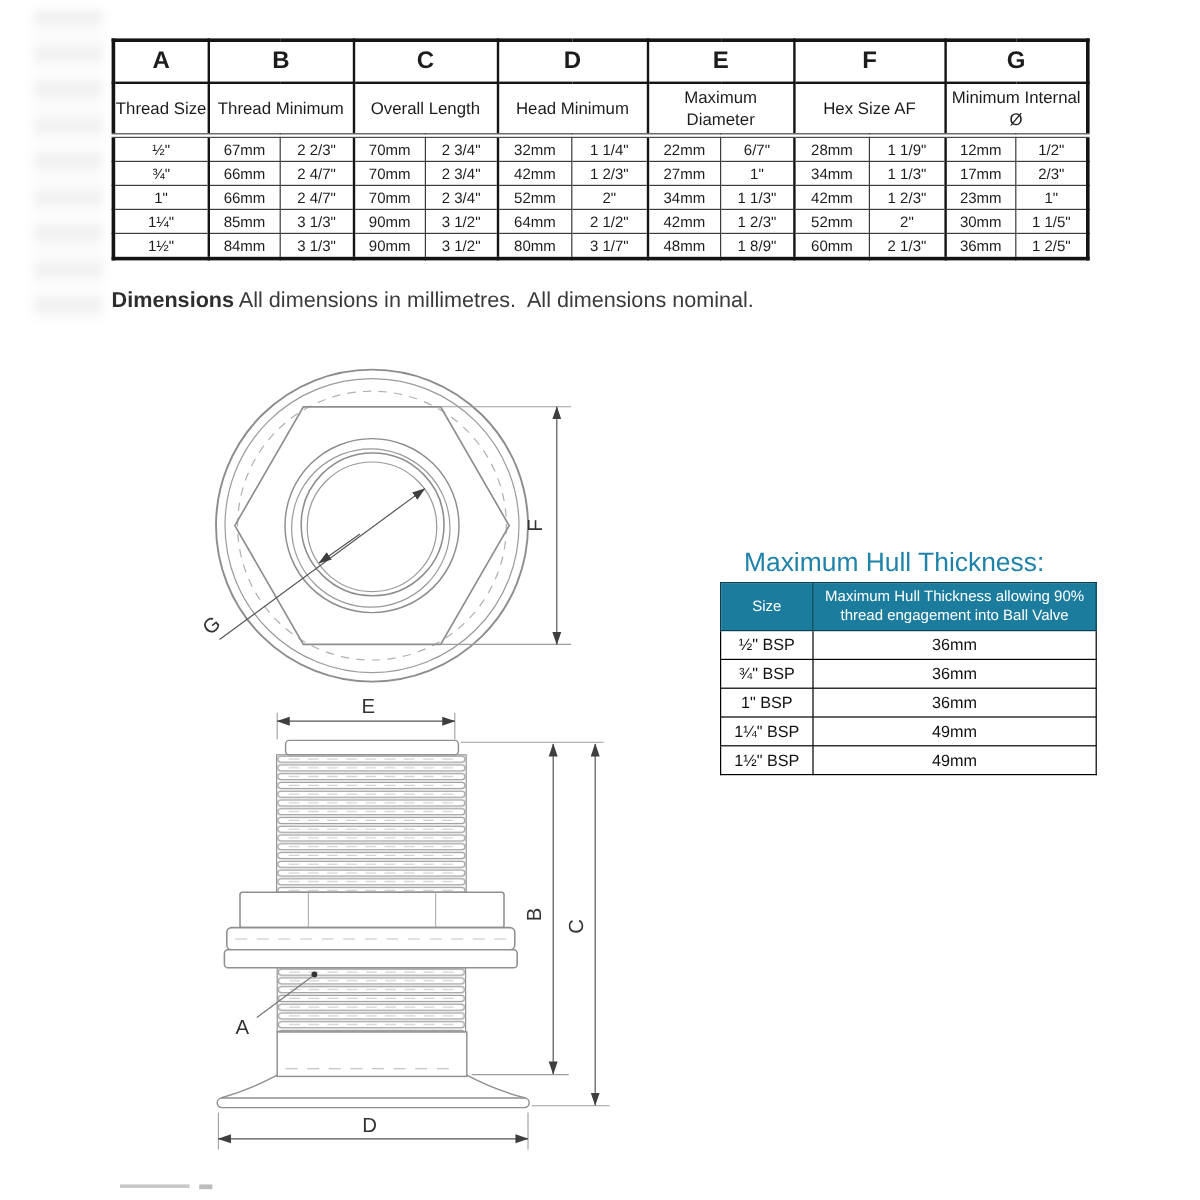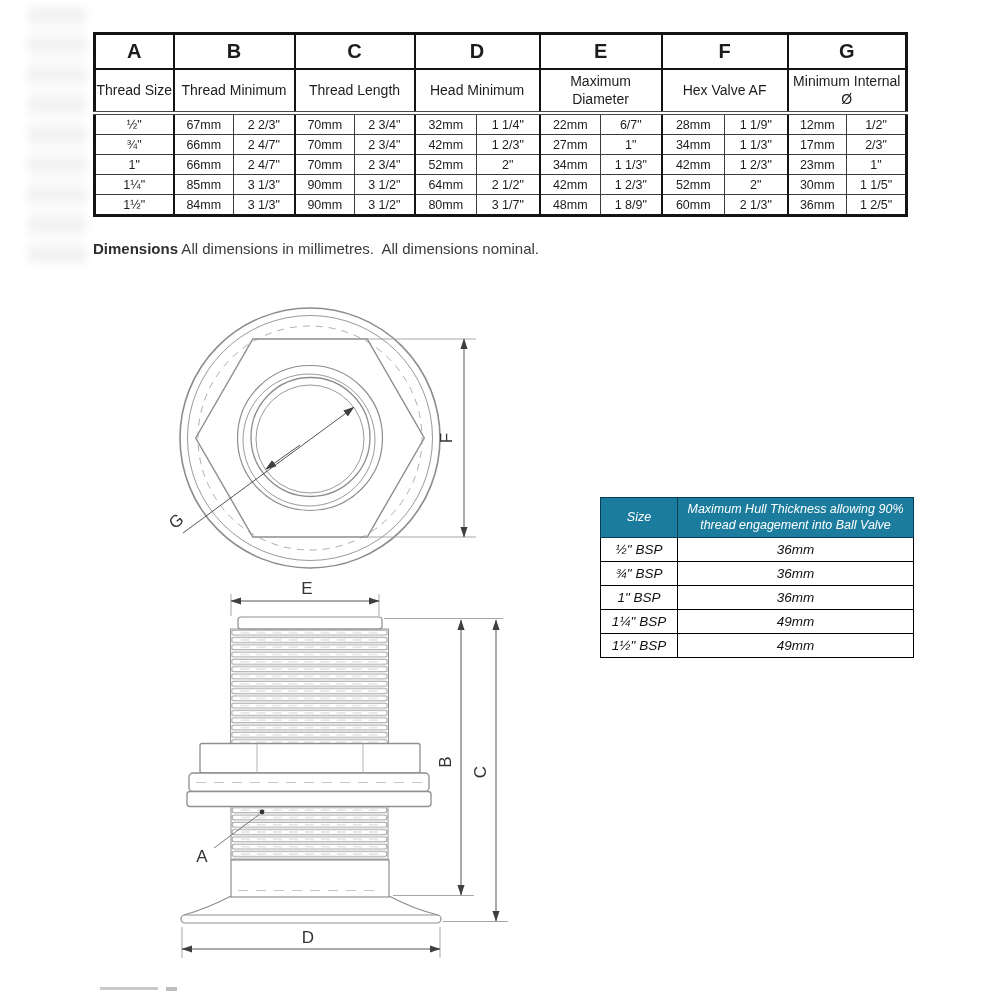--- a/index.html
+++ b/index.html
@@ -20,27 +20,27 @@
     font-family:"Liberation Sans",sans-serif;color:#1c1c1c;overflow:hidden;}
   tr.letters th{font-size:20px;font-weight:bold;height:33px;border-bottom:2px solid #141414;}
   tr.subs th{font-size:14px;font-weight:normal;height:41px;line-height:1.25;
     border-bottom:4px double #4a4a4a;}
   tr.drow td{font-size:12.5px;height:19px;border-bottom:1px solid #3c3c3c;}
   tr.drow:last-child td{border-bottom:none;}
   .gR{border-right:2.2px solid #141414;}
   .sR{border-right:1px solid #3c3c3c;margin-top:24px;}
 
   
-  .note{position:absolute;left:93px;top:240px;font-size:15px;color:#3a3a3a;white-space:pre-wrap;text-align:right;}
+  .note{position:absolute;left:93px;top:240px;font-size:18px;color:#3a3a3a;white-space:pre-wrap;text-align:right;}
   .note b{color:#2e2e2e;}
 
   
   .hull-title{position:absolute;left:620px;top:456px;font-size:22px;color:#1f82a8;}
-  table.hull{position:absolute;left:600px;top:497px;width:313px;border-collapse:collapse;
-    table-layout:fixed;border:1.6px solid #000;font-style:italic;}
+  table.hull{position:absolute;left:600px;top:485px;width:313px;border-collapse:collapse;
+    table-layout:fixed;border:1.6px solid #000;}
   table.hull th{background:#1c7c9e;color:#fff;font-weight:normal;font-size:12.5px;
     line-height:1.3;padding:3px 4px;text-align:center;border:1.2px solid #083f52;height:30px;}
   table.hull td{font-size:13.5px;color:#111;text-align:center;height:23px;
     border:1px solid #000;padding:0;}
 
   
   svg.draw{position:absolute;left:0;top:280px;}
   .dimtxt{font-family:"Liberation Sans",sans-serif;font-size:17px;fill:#333;}
 </style>
 </head>
@@ -73,24 +73,24 @@
     <th class="gR" colspan="2">B</th>
     <th class="gR" colspan="2">C</th>
     <th class="gR" colspan="2">D</th>
     <th class="gR" colspan="2">E</th>
     <th class="gR" colspan="2">F</th>
     <th colspan="2">G</th>
   </tr>
   <tr class="subs">
     <th class="gR">Thread Size</th>
     <th class="gR" colspan="2">Thread Minimum</th>
-    <th class="gR" colspan="2">Thread Length</th>
+    <th class="gR" colspan="2">Overall Length</th>
     <th class="gR" colspan="2">Head Minimum</th>
     <th class="gR" colspan="2">Maximum Diameter</th>
-    <th class="gR" colspan="2">Hex Valve AF</th>
+    <th class="gR" colspan="2">Hex Size AF</th>
     <th colspan="2">Minimum Internal Ø</th>
   </tr>
   <tr class="drow">
     <td class="gR">½"</td>
     <td class="sR">67mm</td>
     <td class="gR">2 2/3"</td>
     <td class="sR">70mm</td>
     <td class="gR">2 3/4"</td>
     <td class="sR">32mm</td>
     <td class="gR">1 1/4"</td>
@@ -236,20 +236,21 @@
     <line x1="393" y1="895.5" x2="474" y2="895.5" stroke="#9d9d9d" stroke-width="0.9"></line>
     <line x1="461" y1="620" x2="461" y2="895" stroke="#555" stroke-width="1" marker-start="url(#arr)" marker-end="url(#arr)"></line>
     <text class="dimtxt" x="451" y="762" text-anchor="middle" transform="rotate(-90 451 762)">B</text>
 
     <line x1="443" y1="921.5" x2="508" y2="921.5" stroke="#9d9d9d" stroke-width="0.9"></line>
     <line x1="496" y1="620" x2="496" y2="921" stroke="#555" stroke-width="1" marker-start="url(#arr)" marker-end="url(#arr)"></line>
     <text class="dimtxt" x="486" y="772" text-anchor="middle" transform="rotate(-90 486 772)">C</text>
   </g>
 </svg>
 
+<div class="hull-title">Maximum Hull Thickness:</div>
 
 <table class="hull">
   <colgroup>
         <col style="width:77px">
         <col style="width:236px">
       </colgroup>
   <tbody>
         <tr>
     <th>Size</th>
     <th>Maximum Hull Thickness allowing 90% thread engagement into Ball Valve</th>

